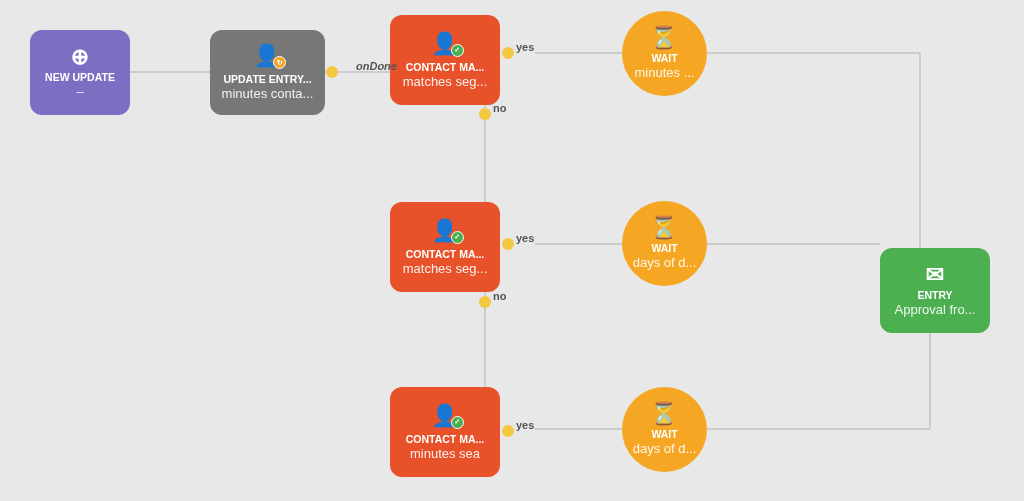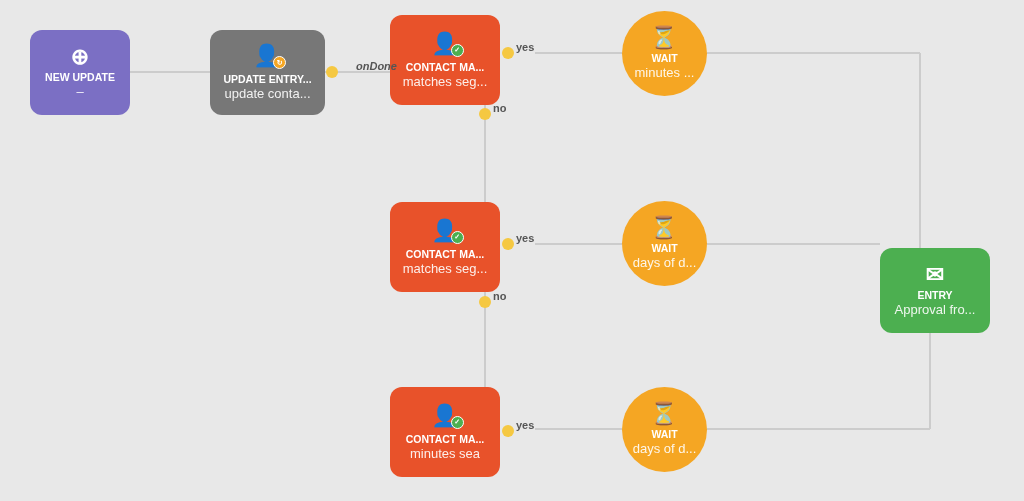--- a/index.html
+++ b/index.html
@@ -174,21 +174,21 @@
     <div class="node-title">NEW UPDATE</div>
     <div class="node-sub">–</div>
   </div>
 
   <div class="node node-square node-update" style="left:210px; top:30px; width:115px; height:85px;">
     <div class="icon-wrapper">
       <span style="font-size:22px;">👤</span>
       <span class="refresh-badge">↻</span>
     </div>
     <div class="node-title">UPDATE ENTRY...</div>
-    <div class="node-sub">update conta...</div>
+    <div class="node-sub">minutes conta...</div>
   </div>
 
   <div class="dot" style="left:326px; top:66px;"></div>
   <div class="dot-label" style="left:356px; top:60px;font-style:italic;">onDone</div>
 
   <div class="node node-square node-contact" style="left:390px; top:15px; width:110px; height:90px;">
     <div class="icon-wrapper">
       <span style="font-size:22px;">👤</span>
       <span class="check-badge">✓</span>
     </div>

